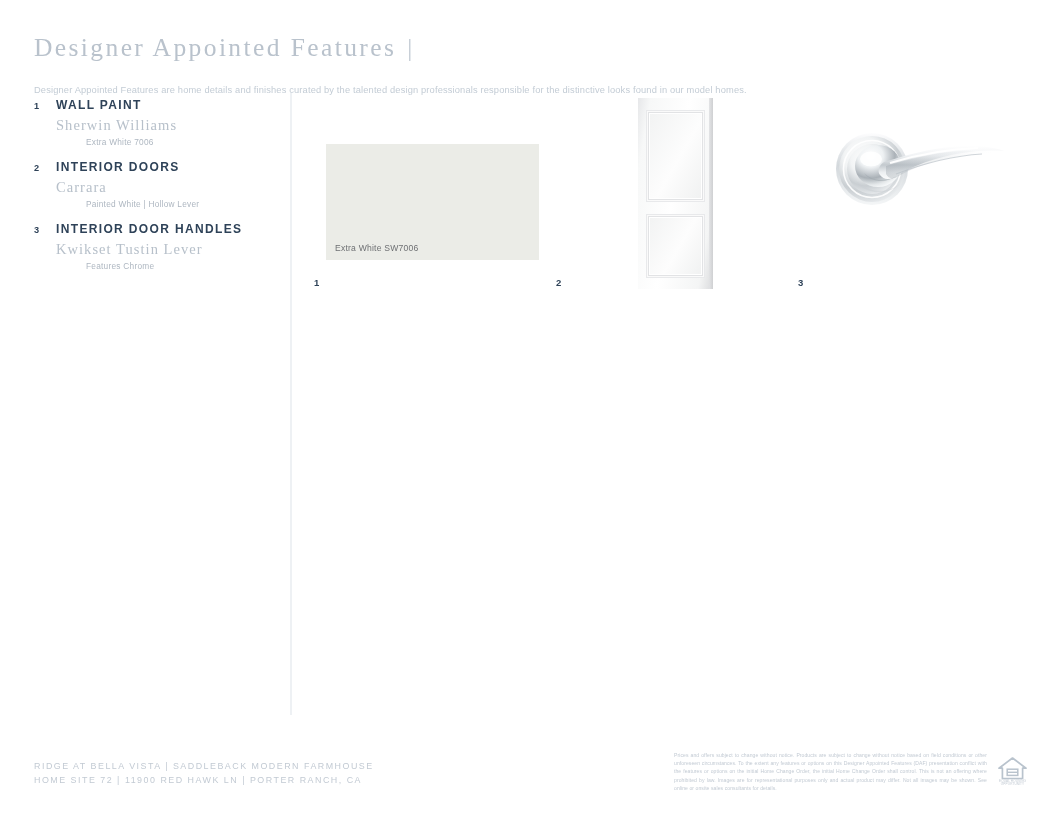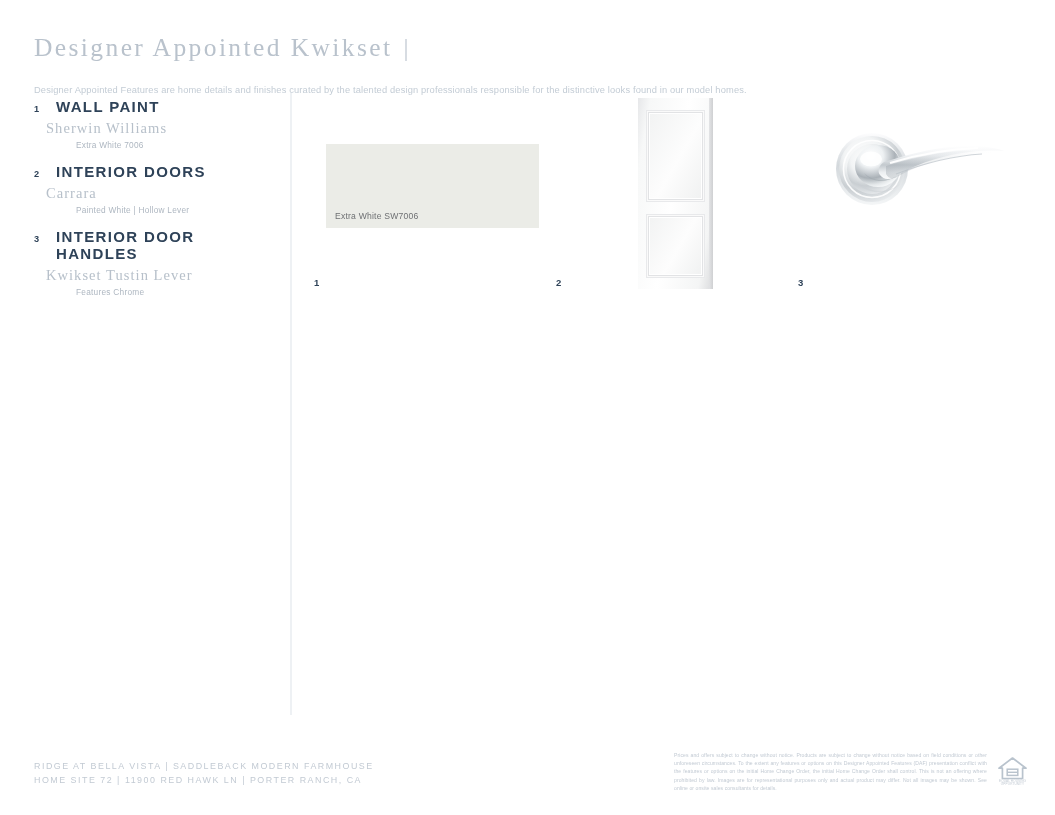--- a/index.html
+++ b/index.html
@@ -82,27 +82,27 @@
   }
   .feature-num {
     width: 22px;
     flex: 0 0 22px;
     font-size: 9.2px;
     font-weight: bold;
     color: #2e4258;
     letter-spacing: 0.3px;
   }
   .feature-cat {
-    font-size: 15px;
+    font-size: 12px;
     font-weight: bold;
     color: #2e4258;
     letter-spacing: 1.35px;
   }
   .feature-body {
-    margin-left: 12px;
+    margin-left: 22px;
     margin-top: 4px;
   }
   .feature-name {
     font-family: "Liberation Serif", serif;
     font-size: 14.5px;
     letter-spacing: 1.05px;
     color: #b7c0ca;
     line-height: 1.25;
   }
   .feature-desc {
@@ -112,21 +112,21 @@
     margin-top: 3px;
     padding-left: 30px;
   }
 
   
   #swatch {
     position: absolute;
     left: 326px;
     top: 144px;
     width: 213px;
-    height: 84px;
+    height: 116px;
     background: #ebece7;
   }
   #swatch-label {
     position: absolute;
     left: 9px;
     bottom: 7px;
     font-size: 8.6px;
     color: #6e7073;
     letter-spacing: 0.2px;
   }
@@ -215,21 +215,21 @@
     top: 753px;
     width: 33px;
     height: 33px;
   }
 </style>
 </head>
 <body>
 
 <div id="header">
   <div id="title-row">
-    <span class="title-serif">Designer Appointed Kwikset</span>
+    <span class="title-serif">Designer Appointed Features</span>
     <span class="title-pipe">|</span>
   </div>
   <div id="subtitle">Designer Appointed Features are home details and finishes curated by the talented design professionals responsible for the distinctive looks found in our model homes.</div>
 </div>
 
 <div id="divider"></div>
 
 <div id="sidebar">
 
   <div class="feature">

